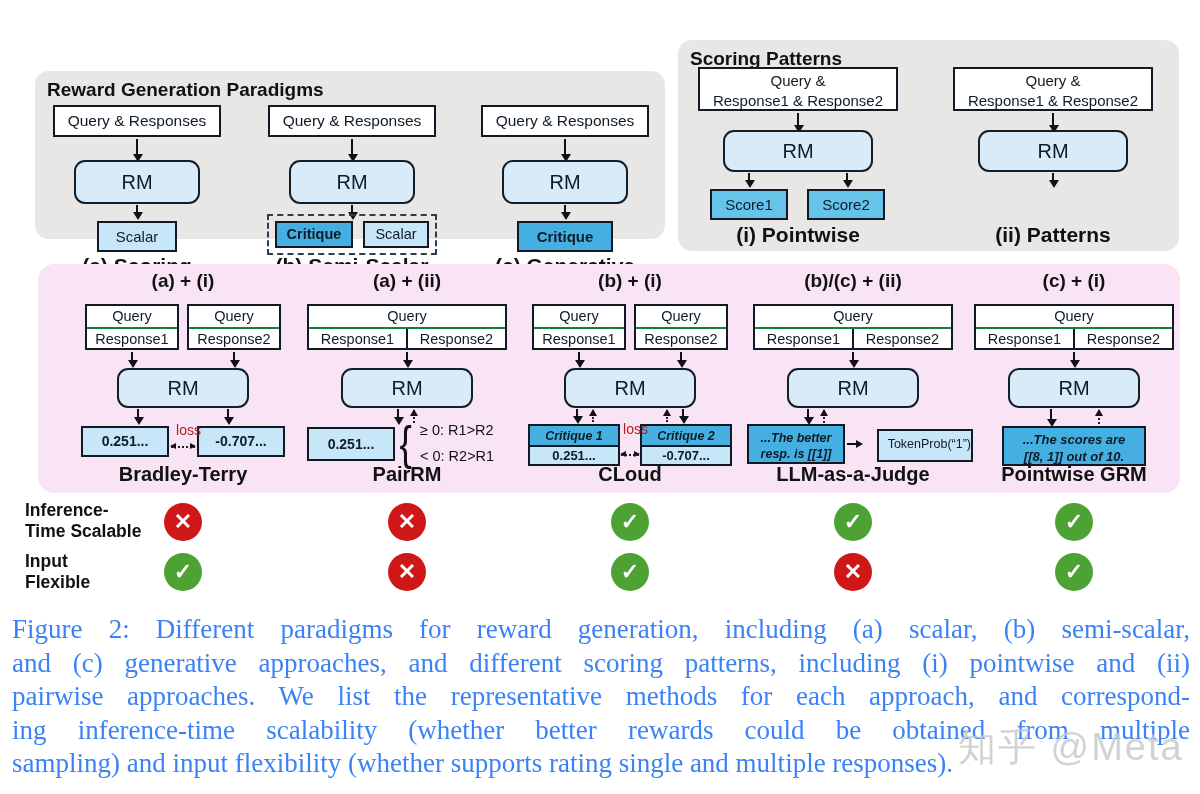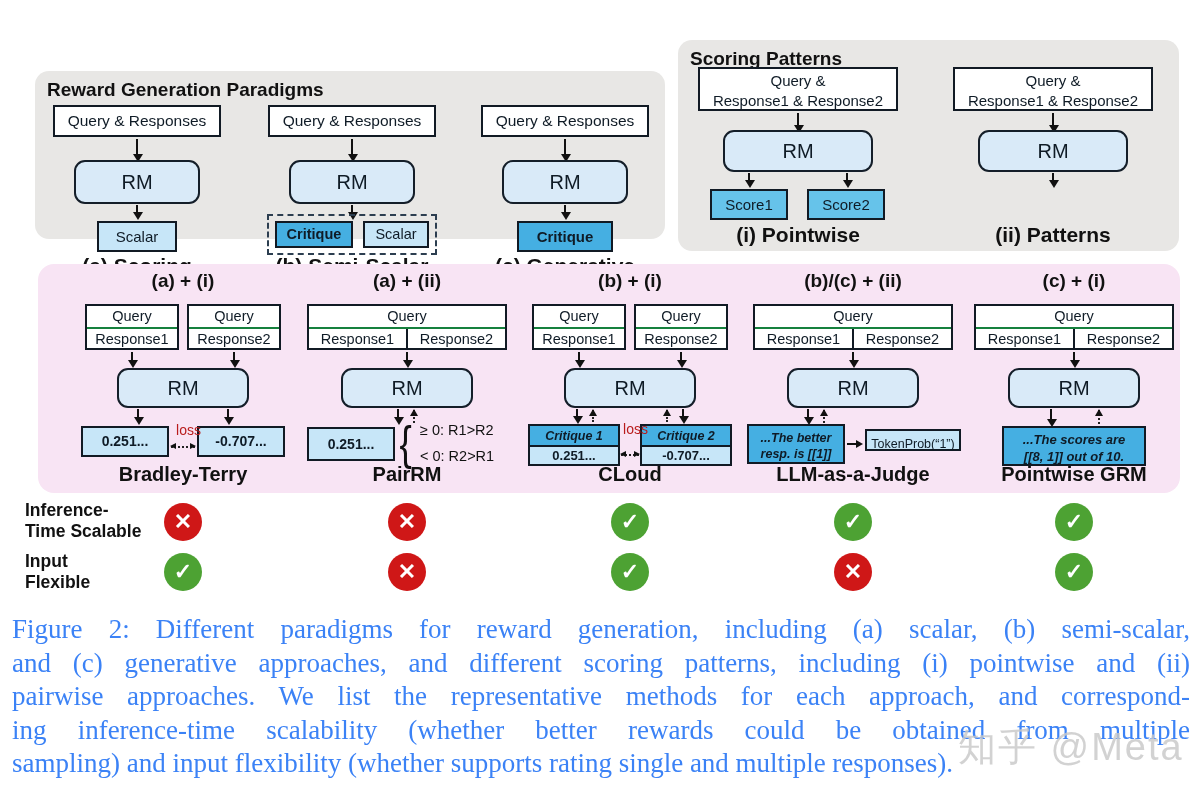--- a/index.html
+++ b/index.html
@@ -217,21 +217,21 @@
       </div>
       <div class="ad" style="left:111px;top:88px;height:9px;"></div>
       <div class="bx rm-bx" style="left:46px;top:104px;width:132px;height:40px;line-height:36px;">RM</div>
       <div class="ad" style="left:66px;top:145px;height:9px;"></div>
       <div class="au" style="left:82px;top:146px;height:13px;"></div>
       <div class="bx dark-bx" style="left:6px;top:160px;width:98px;height:40px;font-size:12.5px;line-height:16px;padding-top:4px;">
         <div class="italic-bx">...The better</div>
         <div class="italic-bx">resp. is [[1]]</div>
       </div>
       <div class="harr" style="left:106px;top:179px;width:14px;"></div>
-      <div class="bx light-bx" style="left:124px;top:165px;width:96px;height:22px;line-height:26px;font-size:12.5px;">TokenProb(“1”)</div>
+      <div class="bx light-bx" style="left:136px;top:165px;width:96px;height:33px;line-height:26px;font-size:12.5px;text-align:right;">TokenProb(“1”)</div>
       <div class="mlabel">LLM-as-a-Judge</div>
     </div>
 
     <div class="mcol" style="left:924px;width:224px;">
       <div class="mhead">(c) + (i)</div>
       <div class="bx white-bx" style="left:12px;top:40px;width:200px;height:46px;">
         <div class="qrow">Query</div>
         <div class="rcells">
           <div class="rcell">Response1</div>
           <div class="rcell">Response2</div>

